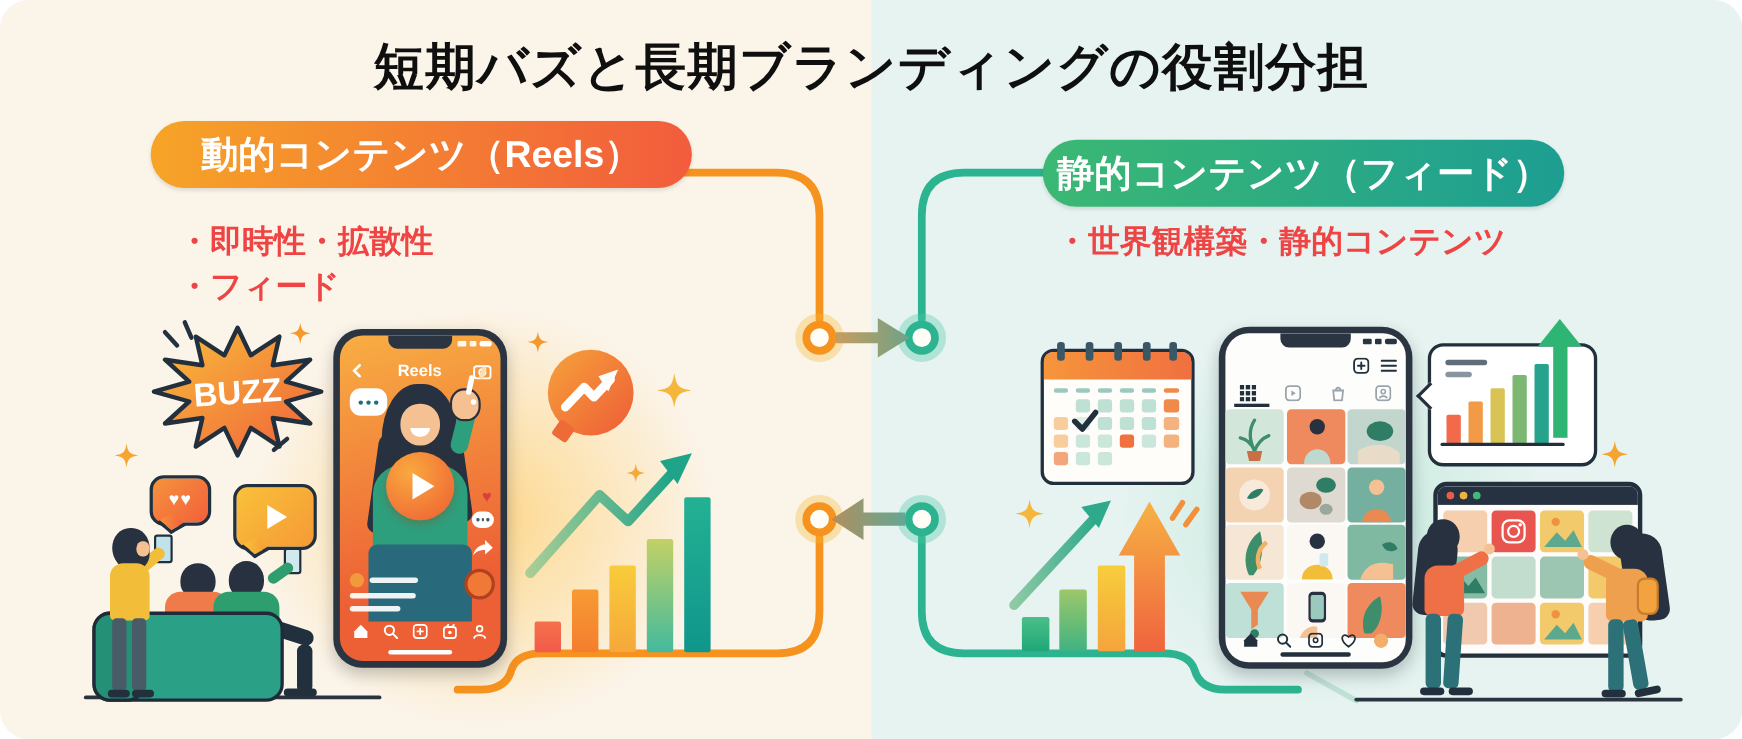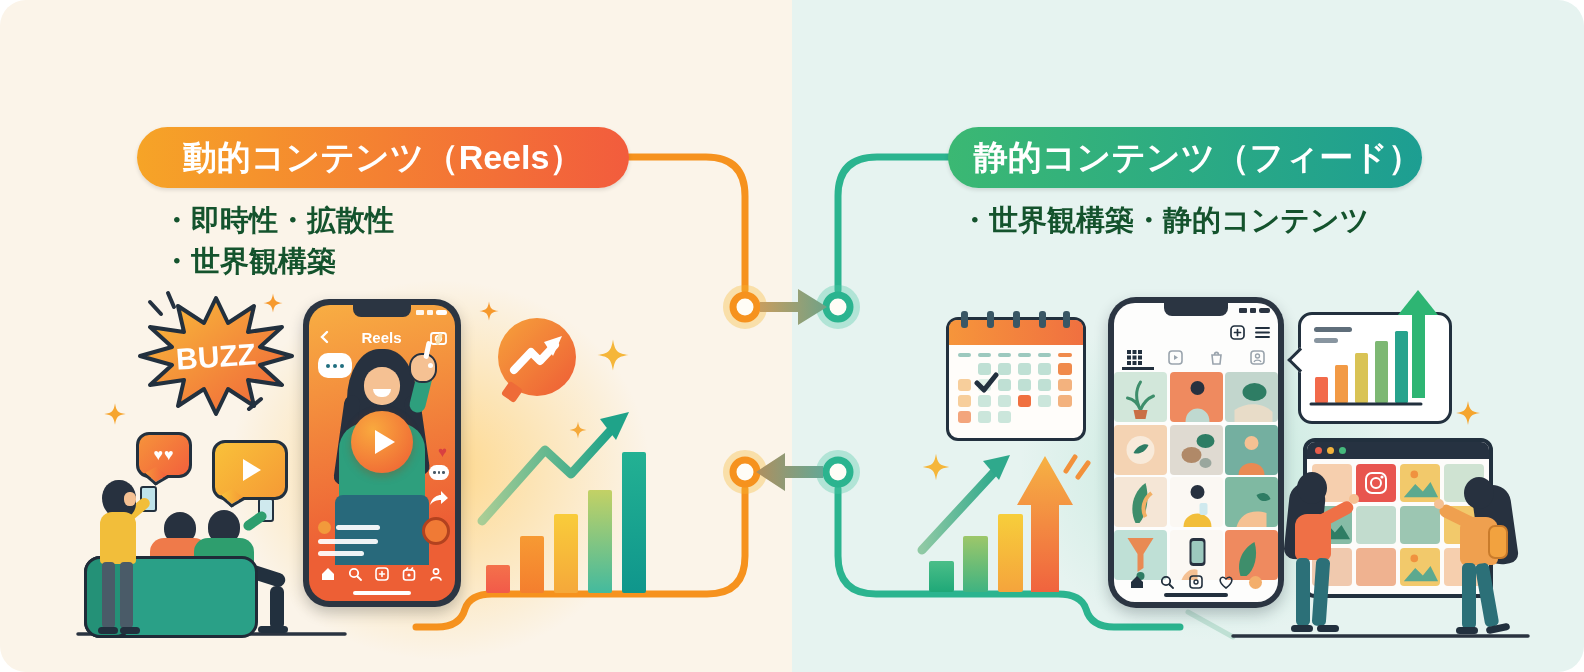--- a/index.html
+++ b/index.html
@@ -9,23 +9,23 @@
   .bg-left{left:0;top:0;width:792px;height:672px;background:#FBF4E9;}
   .bg-right{left:792px;top:0;width:792px;height:672px;background:#E6F3F0;}
   .glow-left{left:230px;top:280px;width:420px;height:380px;border-radius:50%;
     background:radial-gradient(closest-side,rgba(255,200,90,.65),rgba(255,200,90,0));}
   .glow-right{left:1020px;top:300px;width:380px;height:340px;border-radius:50%;
     background:radial-gradient(closest-side,rgba(170,225,205,.6),rgba(170,225,205,0));}
   .title{left:0;top:30px;width:1584px;text-align:center;font-size:46px;font-weight:800;
     color:#0F0F0F;letter-spacing:1px;}
   .pill{height:61px;border-radius:31px;display:flex;align-items:center;justify-content:center;
     color:#fff;font-size:34px;font-weight:800;box-shadow:0 2px 4px rgba(0,0,0,.12);}
-  .pill-left{left:137px;top:127px;width:492px;background:linear-gradient(90deg,#F6A427,#F25C3D);}
-  .pill-right{left:948px;top:127px;width:474px;background:linear-gradient(90deg,#3BB873,#1D9E92);justify-content:flex-end;}
-  .bullets{font-size:29px;font-weight:700;color:#14532d;line-height:41px;}
+  .pill-left{left:137px;top:110px;width:492px;background:linear-gradient(90deg,#F6A427,#F25C3D);}
+  .pill-right{left:948px;top:127px;width:474px;background:linear-gradient(90deg,#3BB873,#1D9E92);}
+  .bullets{font-size:29px;font-weight:700;color:#ef4444;line-height:41px;}
   .bullets-left{left:162px;top:200px;}
   .bullets-right{left:960px;top:200px;}
   .center-label{left:690px;top:352px;width:200px;text-align:center;font-size:31px;
     font-weight:800;color:#121212;line-height:44px;}
   svg{display:block;}
   
   .bubble{border:3px solid #22303E;border-radius:13px;}
   .bubble:after{content:"";position:absolute;left:9px;bottom:-9px;width:13px;height:13px;
     background:inherit;border-left:3px solid #22303E;border-bottom:3px solid #22303E;
     transform:rotate(-30deg) skewX(20deg);}
@@ -332,26 +332,27 @@
 
   <div class="abs pill pill-left">
     <span>動的コンテンツ（Reels）</span>
   </div>
   <div class="abs pill pill-right">
     <span>静的コンテンツ（フィード）</span>
   </div>
 
   <div class="abs bullets bullets-left">
     <div>・即時性・拡散性</div>
-    <div>・世界観構築</div>
+    <div>・フィード</div>
   </div>
   <div class="abs bullets bullets-right">
     <div>・世界観構築・静的コンテンツ</div>
   </div>
 
+  <div class="abs title">短期バズと長期ブランディングの役割分担</div>
 
   <div class="abs calendar" style="left:946px;top:317px;width:134px;height:118px;">
     <div class="pin" style="left:12px;"></div>
       <div class="pin" style="left:38px;"></div>
       <div class="pin" style="left:64px;"></div>
       <div class="pin" style="left:90px;"></div>
       <div class="pin" style="left:114px;"></div>
     <div class="cal-head"></div>
     <div class="abs" style="left:0;top:25px;right:0;bottom:0;">
       <div class="cell" style="left:9px;top:8px;width:13px;height:4px;background:#9CC9BE;"></div>

